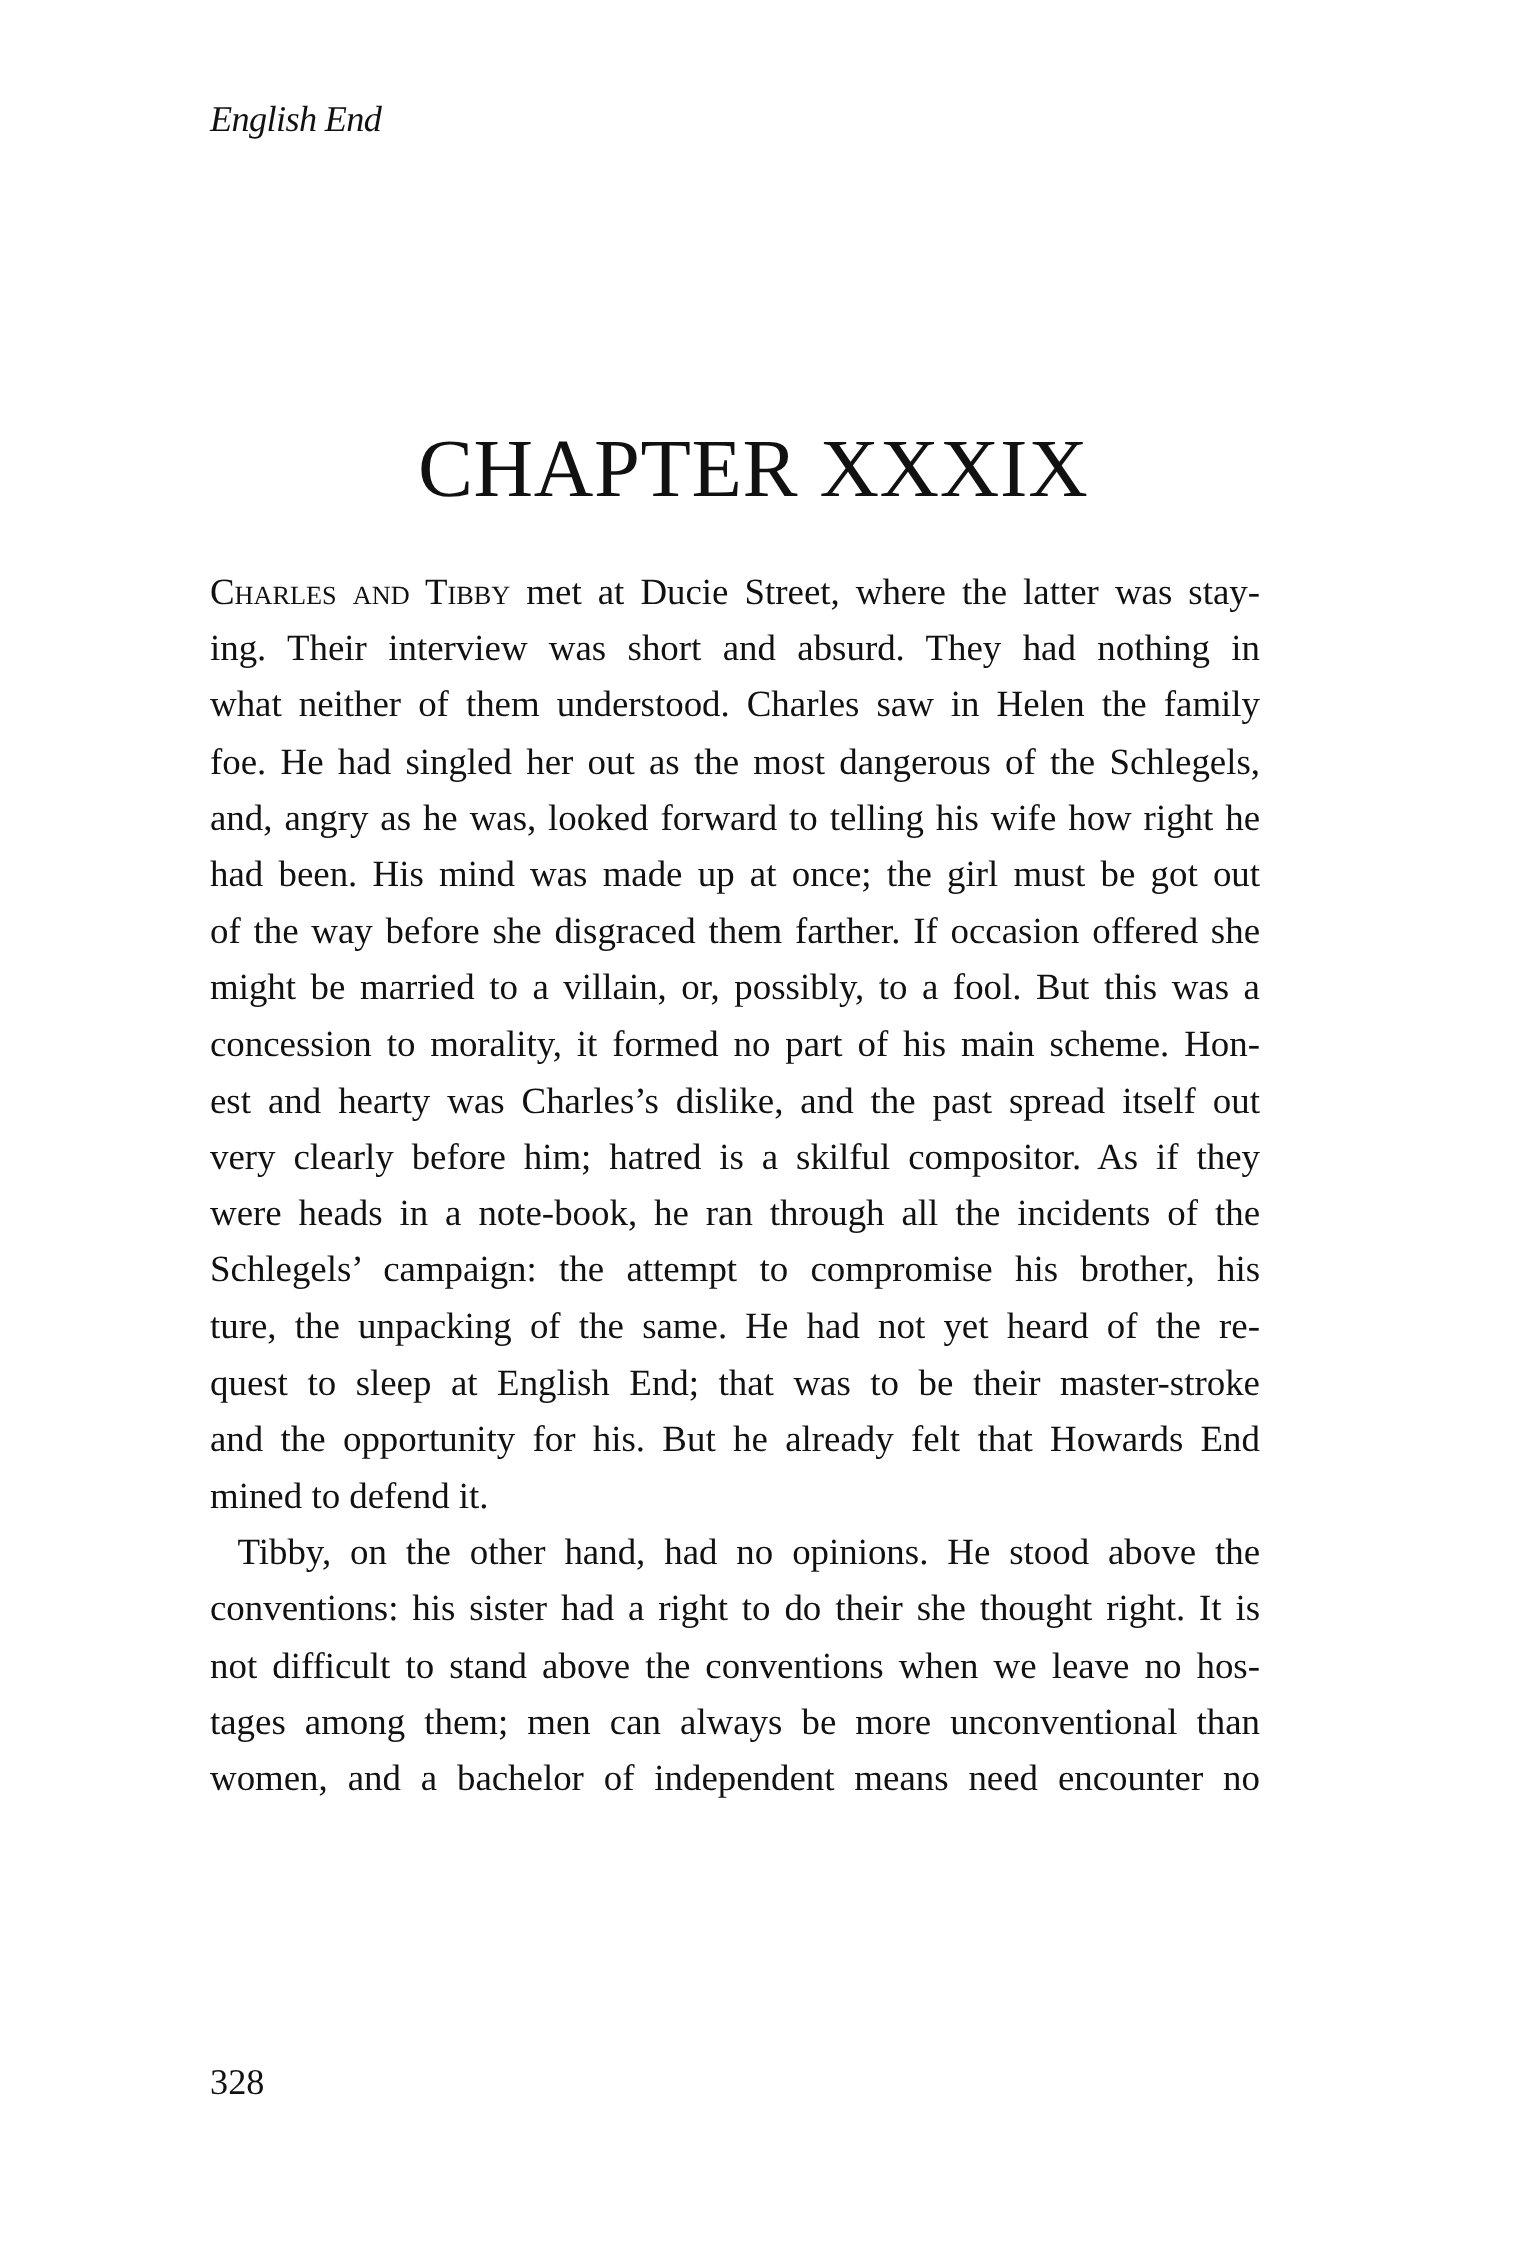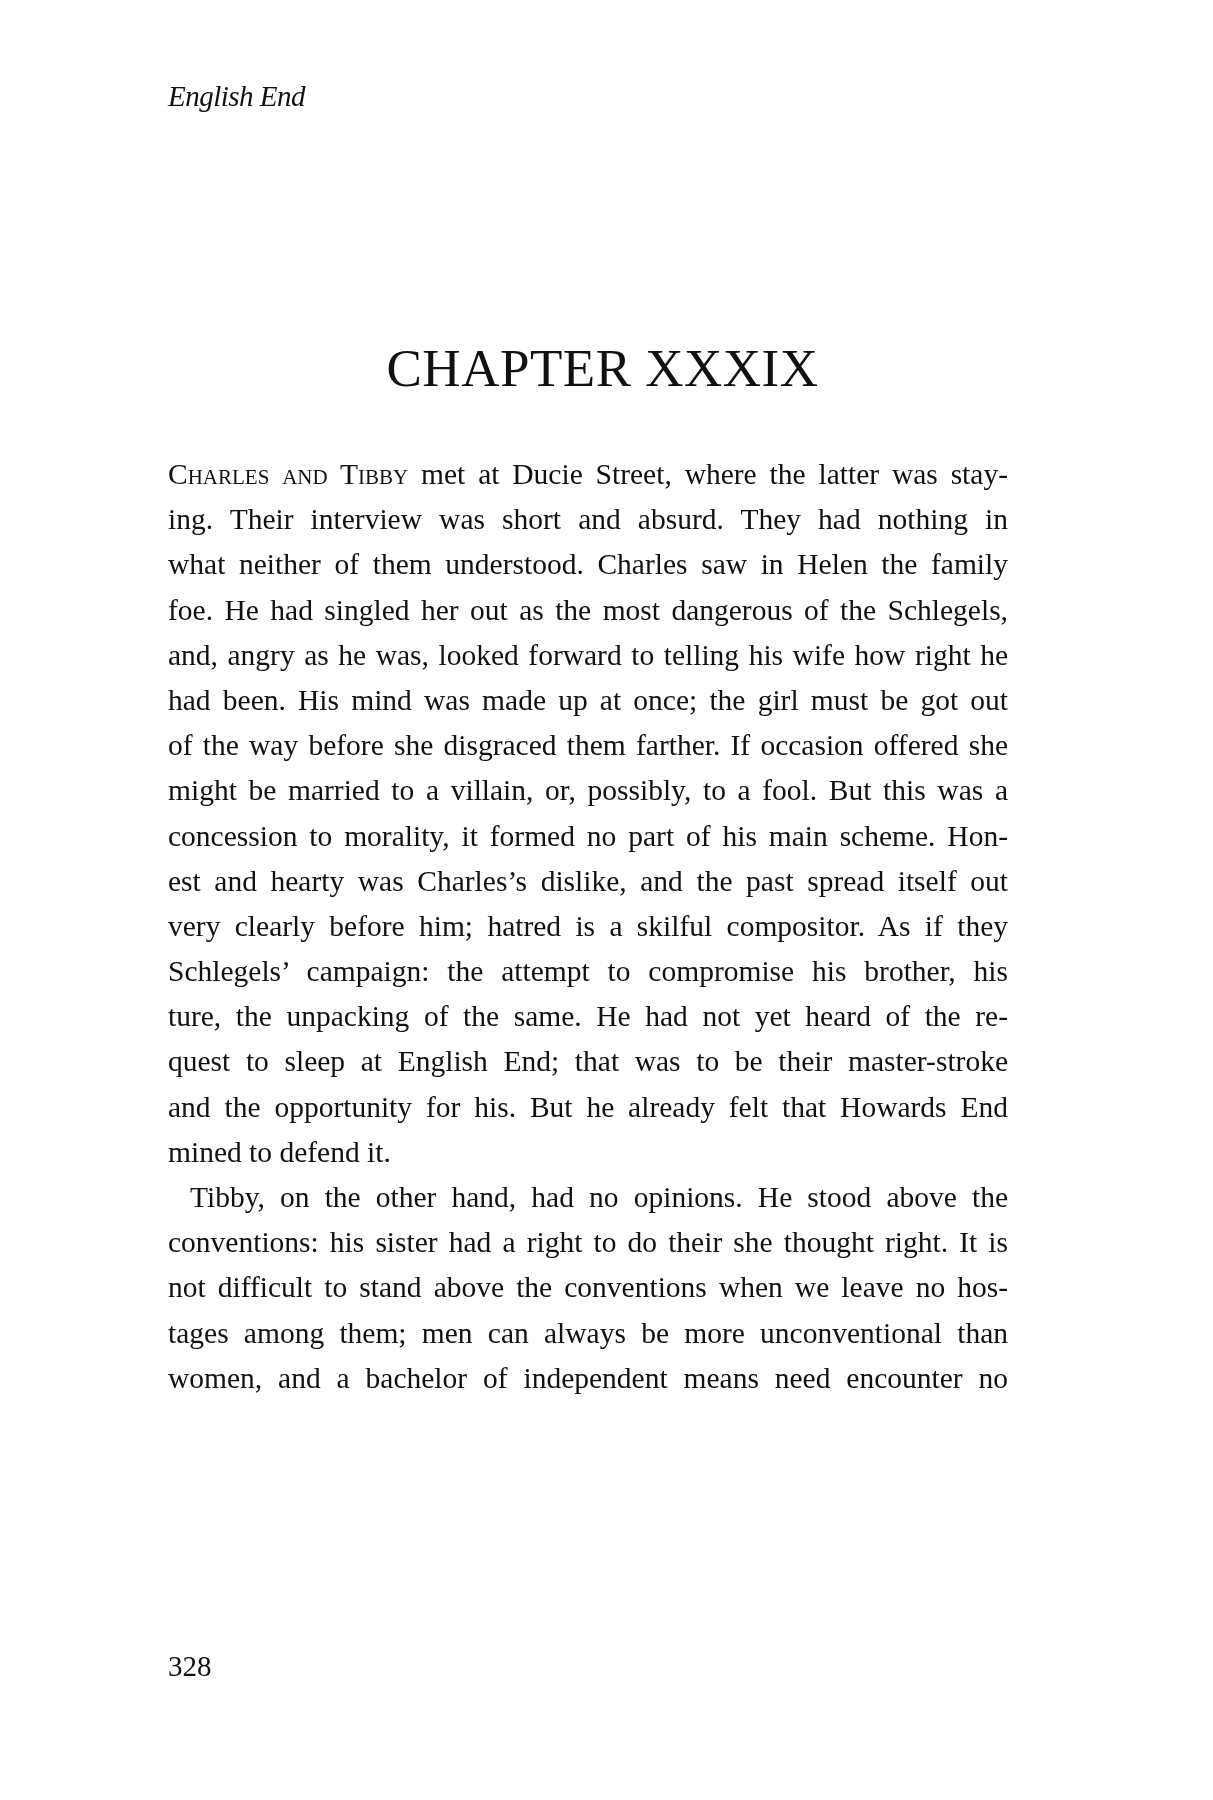--- a/index.html
+++ b/index.html
@@ -1,21 +1,21 @@
 <!DOCTYPE html>
 <html><head>
   <meta charset="utf-8">
   <style>
     html, body { margin: 0; padding: 0; background: #ffffff; }
     body { width: 1213px; height: 1800px; position: relative; overflow: hidden;
            font-family: "Liberation Serif", "DejaVu Serif", serif; color: #111; }
     .running-head { position: absolute; left: 168px; top: 80px; font-style: italic;
                     font-size: 29px; letter-spacing: -0.5px; }
     .chapter-title { position: absolute; left: 0; width: 1191px; top: 338px; text-align: center;
-                     font-size: 53px; font-weight: normal; margin: 0; letter-spacing: 0.5px; padding-left: 14px; box-sizing: border-box; }
+                     font-size: 66px; font-weight: normal; margin: 0; letter-spacing: 0.5px; padding-left: 14px; box-sizing: border-box; }
     .body-text { position: absolute; left: 168px; top: 452px; width: 840px;
                  font-size: 29.5px; line-height: 45.2px; }
     .line { display: block; white-space: nowrap; text-align: justify; text-align-last: justify; height: 45.2px; }
     .line.last { text-align-last: left; }
     .line.indent { padding-left: 22px; }
     .sc { font-variant: small-caps; }
     .folio { position: absolute; left: 168px; top: 1650px; font-size: 29px; }
   </style>
 </head>
 <body>
@@ -29,20 +29,21 @@
   <span class="line">ing. Their interview was short and absurd. They had nothing in</span>
   <span class="line">what neither of them understood. Charles saw in Helen the family</span>
   <span class="line">foe. He had singled her out as the most dangerous of the Schlegels,</span>
   <span class="line">and, angry as he was, looked forward to telling his wife how right he</span>
   <span class="line">had been. His mind was made up at once; the girl must be got out</span>
   <span class="line">of the way before she disgraced them farther. If occasion offered she</span>
   <span class="line">might be married to a villain, or, possibly, to a fool. But this was a</span>
   <span class="line">concession to morality, it formed no part of his main scheme. Hon-</span>
   <span class="line">est and hearty was Charles’s dislike, and the past spread itself out</span>
   <span class="line">very clearly before him; hatred is a skilful compositor. As if they</span>
+  <span class="line">were heads in a note-book, he ran through all the incidents of the</span>
   <span class="line">Schlegels’ campaign: the attempt to compromise his brother, his</span>
   <span class="line">ture, the unpacking of the same. He had not yet heard of the re-</span>
   <span class="line">quest to sleep at English End; that was to be their master-stroke</span>
   <span class="line">and the opportunity for his. But he already felt that Howards End</span>
   <span class="line last">mined to defend it.</span>
   <span class="line indent">Tibby, on the other hand, had no opinions. He stood above the</span>
   <span class="line">conventions: his sister had a right to do their she thought right. It is</span>
   <span class="line">not difficult to stand above the conventions when we leave no hos-</span>
   <span class="line">tages among them; men can always be more unconventional than</span>
   <span class="line">women, and a bachelor of independent means need encounter no</span>

